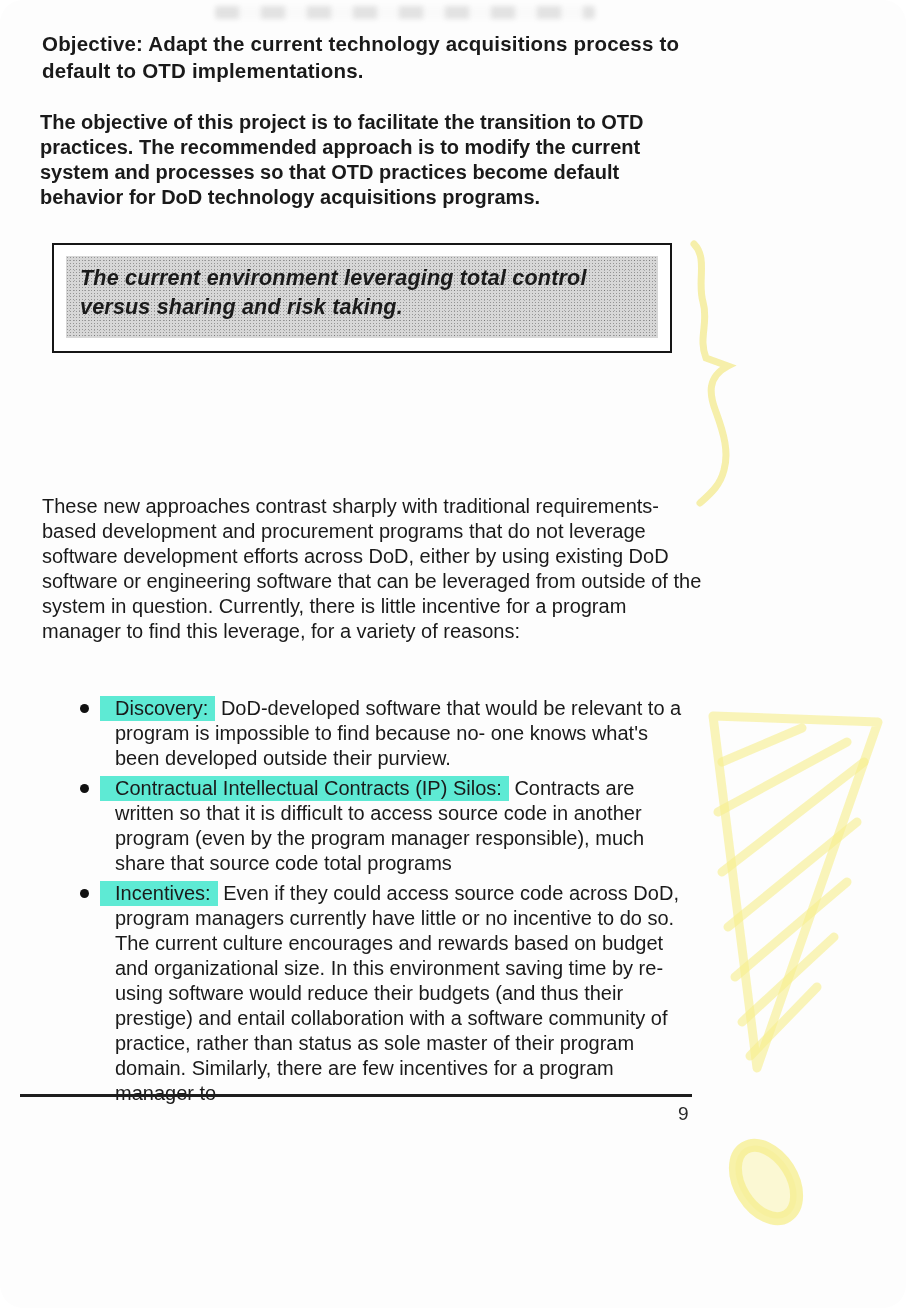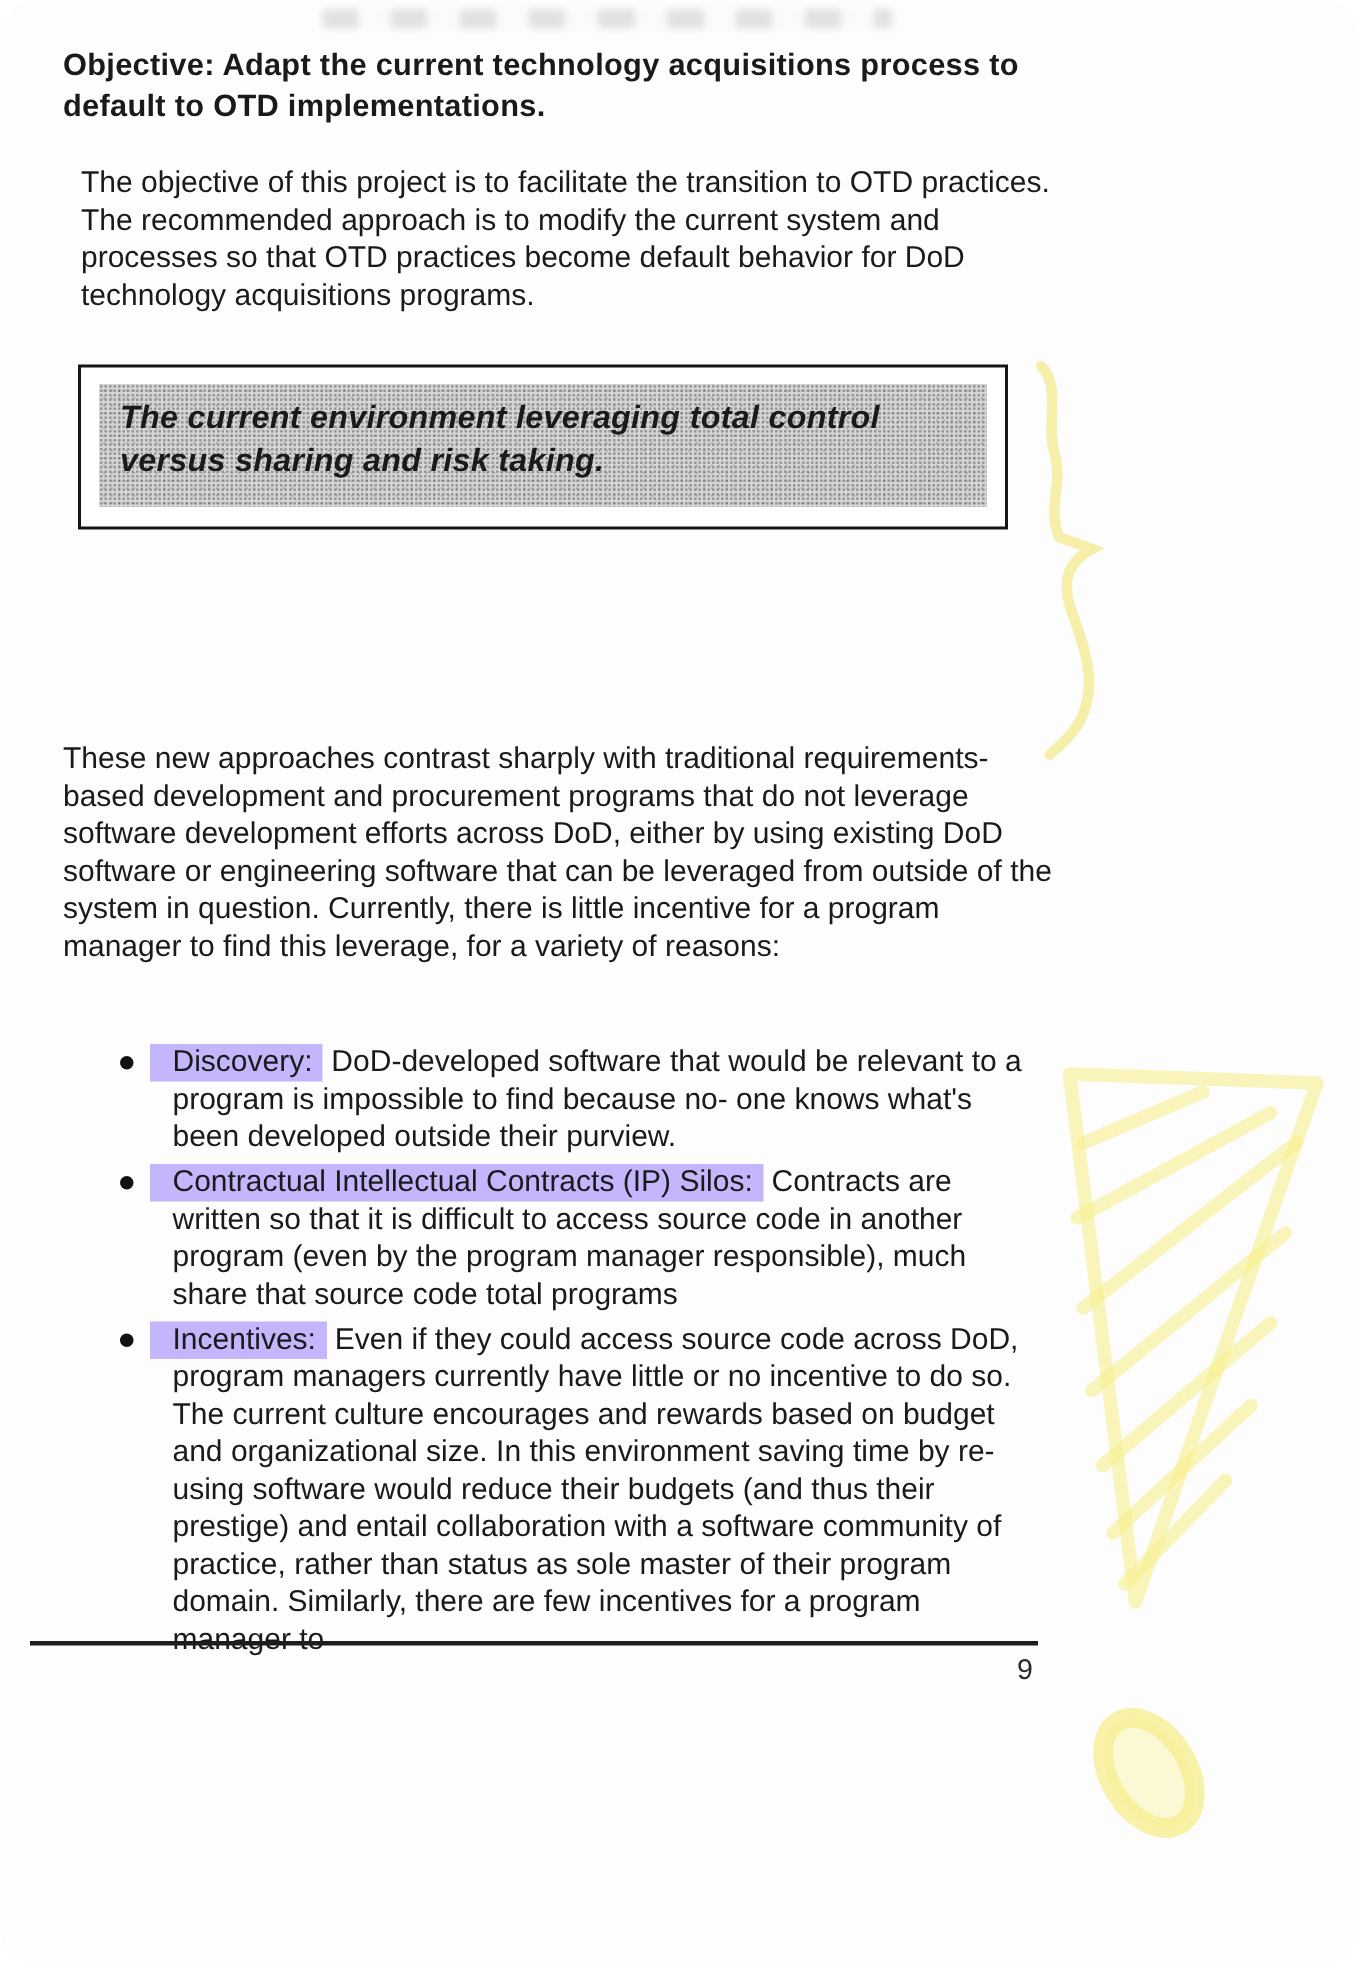--- a/index.html
+++ b/index.html
@@ -35,21 +35,21 @@
     font-weight: bold;
     line-height: 27px;
     letter-spacing: 0.2px;
   }
 
   .para {
     position: absolute;
     font-size: 20px;
     line-height: 25px;
   }
-  .para1 { left: 54px; top: 110px; width: 662px; }
+  .para1 { left: 40px; top: 110px; width: 662px; font-weight: bold; }
   .para2 { left: 42px; top: 494px; width: 668px; }
 
   .callout {
     position: absolute;
     left: 52px; top: 243px;
     width: 620px;
     box-sizing: border-box;
     border: 2px solid #161616;
     background: #ffffff;
     padding: 11px 12px 13px 12px;
@@ -89,21 +89,21 @@
   .bullet-marker { flex: 0 0 35px; }
   .bullet-marker span {
     display: block;
     width: 9px; height: 9px;
     margin-top: 8px;
     background: #111;
     border-radius: 50%;
   }
   .bullet-text { flex: 1; }
   .hl {
-    background: #c4b5fd;
+    background: #5eead4;
     padding: 1px 7px 2px 15px;
     margin-left: -15px;
     -webkit-box-decoration-break: clone;
     box-decoration-break: clone;
   }
 
   .footer-rule {
     position: absolute;
     left: 20px; top: 1094px;
     width: 672px; height: 3px;

